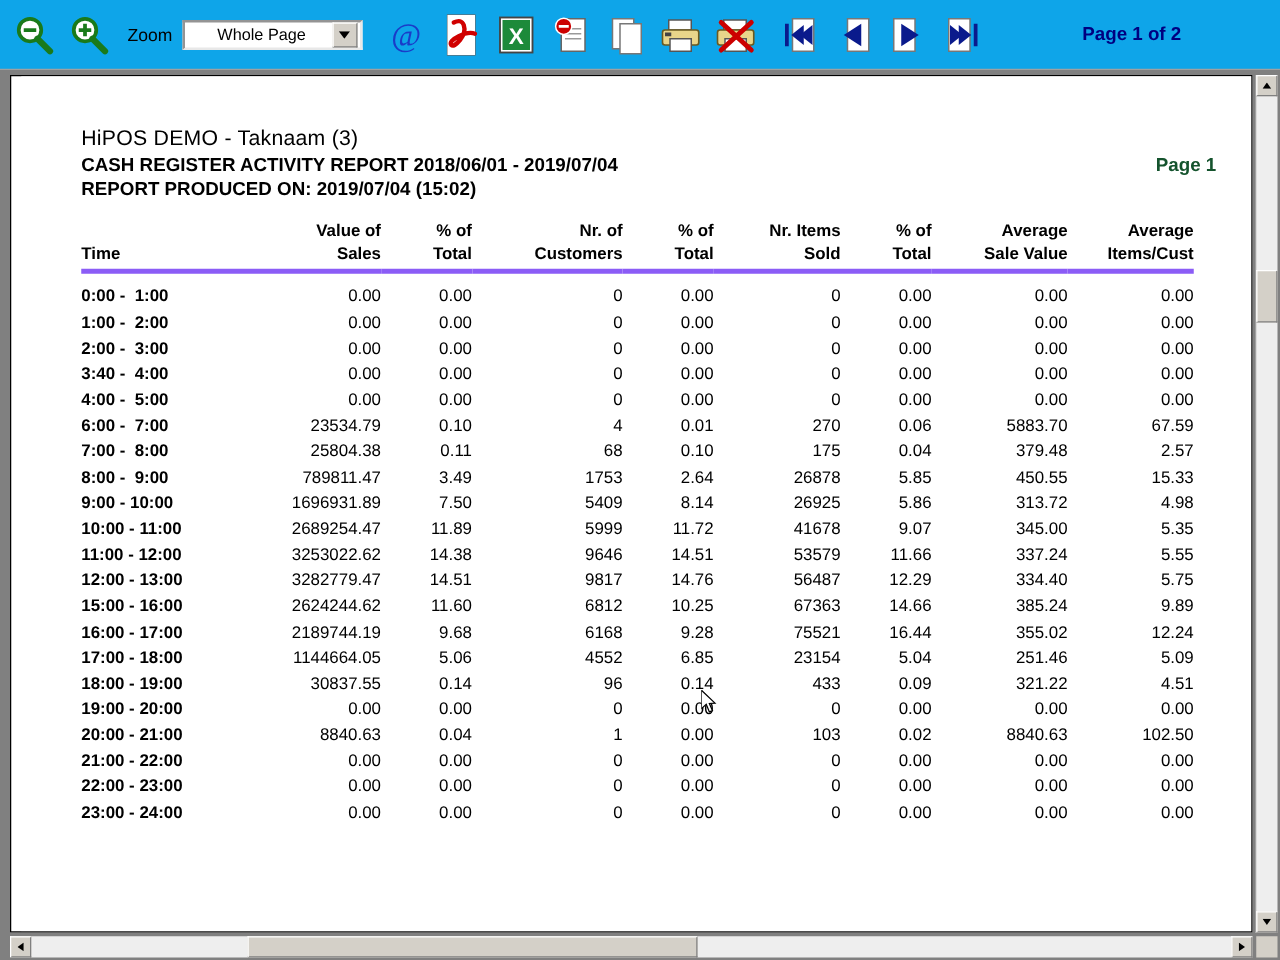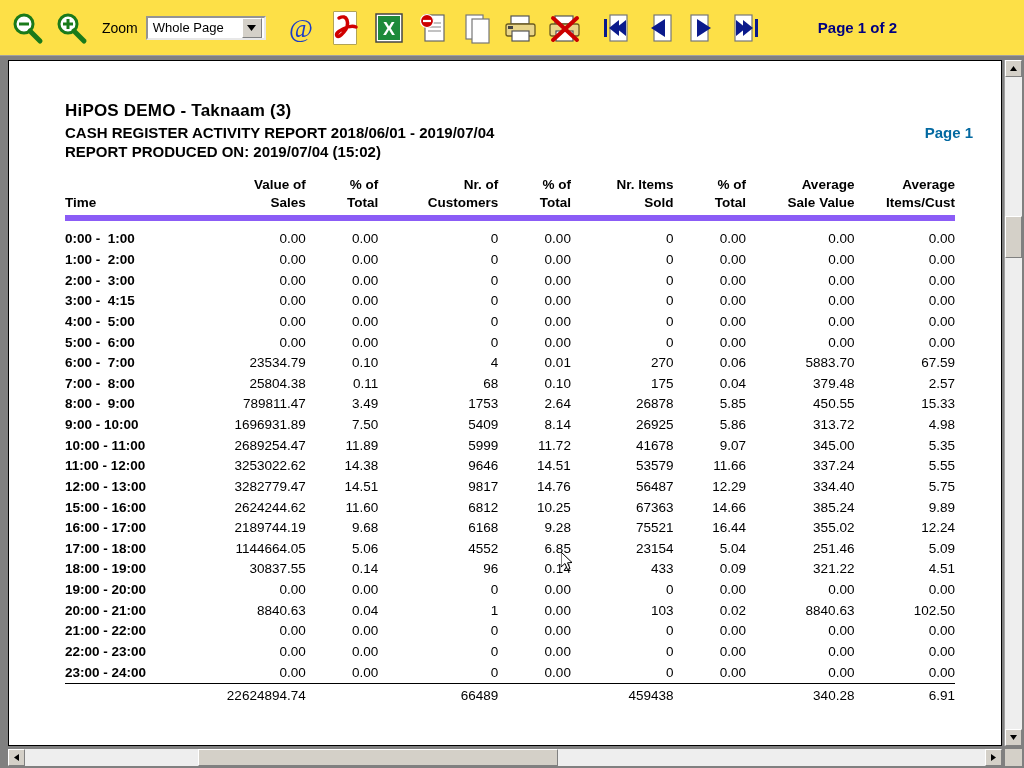--- a/index.html
+++ b/index.html
@@ -16,47 +16,48 @@
     height: 768px;
     position: relative;
     background: #d4d0c8;
     display: flex;
     flex-direction: column;
   }
 
   
   .toolbar {
     height: 56px;
-    background: #fde047;
+    background: #0ea5e9;
     border-bottom: 1px solid #a0a0a0;
     display: flex;
     align-items: center;
     padding: 0 6px;
     box-sizing: border-box;
     gap: 2px;
     position: relative;
+    text-align: center;
   }
   .tb-btn {
     width: 42px;
     height: 44px;
     display: flex;
     align-items: center;
     justify-content: center;
     background: transparent;
     border: none;
     cursor: default;
   }
   .tb-btn svg { display: block; }
   .zoom-label {
     font-size: 14px;
     color: #000;
     margin: 0 6px 0 8px;
   }
   .zoom-select {
-    width: 120px;
+    width: 144px;
     height: 24px;
     border: 2px inset #e8e8e8;
     background: #fff;
     font-size: 13px;
     font-family: "Liberation Sans", sans-serif;
     display: flex;
     align-items: center;
     padding: 0 2px;
     box-sizing: border-box;
     position: relative;
@@ -65,21 +66,21 @@
   .zoom-select .arrowbox {
     width: 18px; height: 18px;
     background: #d4d0c8;
     border-top: 1px solid #fff;
     border-left: 1px solid #fff;
     border-right: 1px solid #808080;
     border-bottom: 1px solid #808080;
     display: flex; align-items: center; justify-content: center;
   }
   .page-indicator {
-    margin-left: 4px;
+    margin-left: 28px;
     color: #000080;
     font-weight: bold;
     font-size: 15px;
     white-space: nowrap;
     padding-left: 44px;
   }
 
   
   .viewport-wrap {
     flex: 1;
@@ -102,58 +103,58 @@
     left: 8px;
     top: 0;
     right: 0;
     bottom: 0;
     background: #fff;
     padding: 40px 28px 0 48px;
     box-sizing: border-box;
   }
   .rpt-title {
     font-size: 17px;
-    font-weight: bold;
+    font-weight: normal;
     color: #000;
     letter-spacing: 0.2px;
     margin-bottom: 3px;
   }
   .rpt-line2row {
     display: flex;
     align-items: flex-start;
     justify-content: space-between;
   }
   .rpt-sub {
     font-size: 15px;
     font-weight: bold;
     color: #000;
     margin-bottom: 2px;
   }
   .rpt-page {
     font-size: 15px;
     font-weight: bold;
-    color: #0369a1;
+    color: #14532d;
     padding-left: 34px;
   }
   table.report {
     margin-top: 16px;
     border-collapse: collapse;
     width: 890px;
     font-size: 13.5px;
     color: #000;
   }
   table.report th {
     font-weight: bold;
     vertical-align: bottom;
     padding: 0 0 1px 0;
     font-size: 13.5px;
     white-space: pre-line;
     line-height: 1.35;
   }
-  table.report thead tr.headrow th { border-bottom: 6px solid #8b5cf6; padding-bottom: 3px;}
+  table.report thead tr.headrow th { border-bottom: 4px solid #8b5cf6; padding-bottom: 3px;}
   table.report td {
     padding: 1px 0;
     line-height: 1.38;
     white-space: pre;
   }
   .c-left { text-align: left; font-weight: bold; }
   .c-right { text-align: right; }
   .col-time { width: 150px; }
   .col-val { width: 115px; }
   .col-pct { width: 66px; padding-left: 14px !important; }
@@ -440,43 +441,32 @@
               <td class="c-right">0.00</td>
               <td class="c-right col-pct">0.00</td>
               <td class="c-right">0</td>
               <td class="c-right col-pct">0.00</td>
               <td class="c-right">0</td>
               <td class="c-right col-pct">0.00</td>
               <td class="c-right">0.00</td>
               <td class="c-right">0.00</td>
             </tr>
             <tr>
-              <td class="c-left">3:00 -  4:15</td>
+              <td class="c-left">3:40 -  4:00</td>
               <td class="c-right">0.00</td>
               <td class="c-right col-pct">0.00</td>
               <td class="c-right">0</td>
               <td class="c-right col-pct">0.00</td>
               <td class="c-right">0</td>
               <td class="c-right col-pct">0.00</td>
               <td class="c-right">0.00</td>
               <td class="c-right">0.00</td>
             </tr>
             <tr>
               <td class="c-left">4:00 -  5:00</td>
-              <td class="c-right">0.00</td>
-              <td class="c-right col-pct">0.00</td>
-              <td class="c-right">0</td>
-              <td class="c-right col-pct">0.00</td>
-              <td class="c-right">0</td>
-              <td class="c-right col-pct">0.00</td>
-              <td class="c-right">0.00</td>
-              <td class="c-right">0.00</td>
-            </tr>
-            <tr>
-              <td class="c-left">5:00 -  6:00</td>
               <td class="c-right">0.00</td>
               <td class="c-right col-pct">0.00</td>
               <td class="c-right">0</td>
               <td class="c-right col-pct">0.00</td>
               <td class="c-right">0</td>
               <td class="c-right col-pct">0.00</td>
               <td class="c-right">0.00</td>
               <td class="c-right">0.00</td>
             </tr>
             <tr>
@@ -647,31 +637,20 @@
             <tr>
               <td class="c-left">23:00 - 24:00</td>
               <td class="c-right">0.00</td>
               <td class="c-right col-pct">0.00</td>
               <td class="c-right">0</td>
               <td class="c-right col-pct">0.00</td>
               <td class="c-right">0</td>
               <td class="c-right col-pct">0.00</td>
               <td class="c-right">0.00</td>
               <td class="c-right">0.00</td>
-            </tr>
-            <tr class="totals">
-              <td class="c-left"></td>
-              <td class="c-right">22624894.74</td>
-              <td class="c-right col-pct"></td>
-              <td class="c-right">66489</td>
-              <td class="c-right col-pct"></td>
-              <td class="c-right">459438</td>
-              <td class="c-right col-pct"></td>
-              <td class="c-right">340.28</td>
-              <td class="c-right">6.91</td>
             </tr>
           </tbody>
         </table>
       </div>
 
       <span class="cursor-arrow">
         <svg width="14" height="20" viewBox="0 0 14 20">
           <polygon points="0,0 0,15 4,11.5 6.5,17.5 9,16.5 6.5,10.8 11,10.5" fill="#ffffff" stroke="#000" stroke-width="1"></polygon>
         </svg>
       </span>

